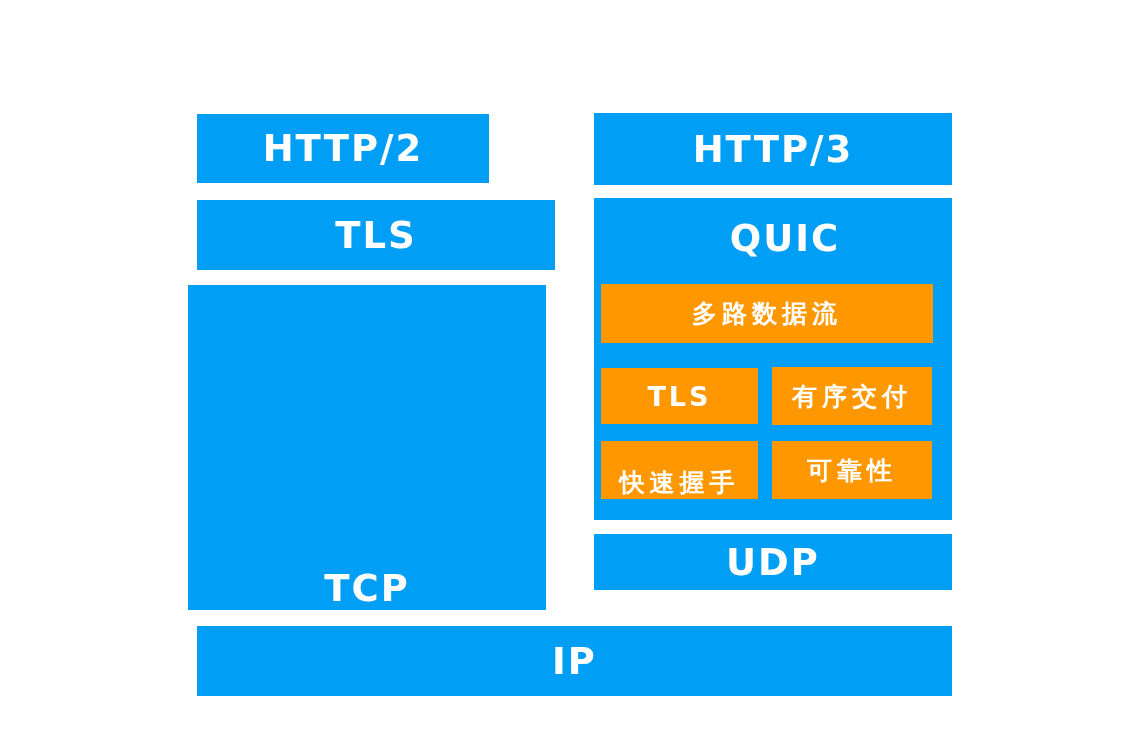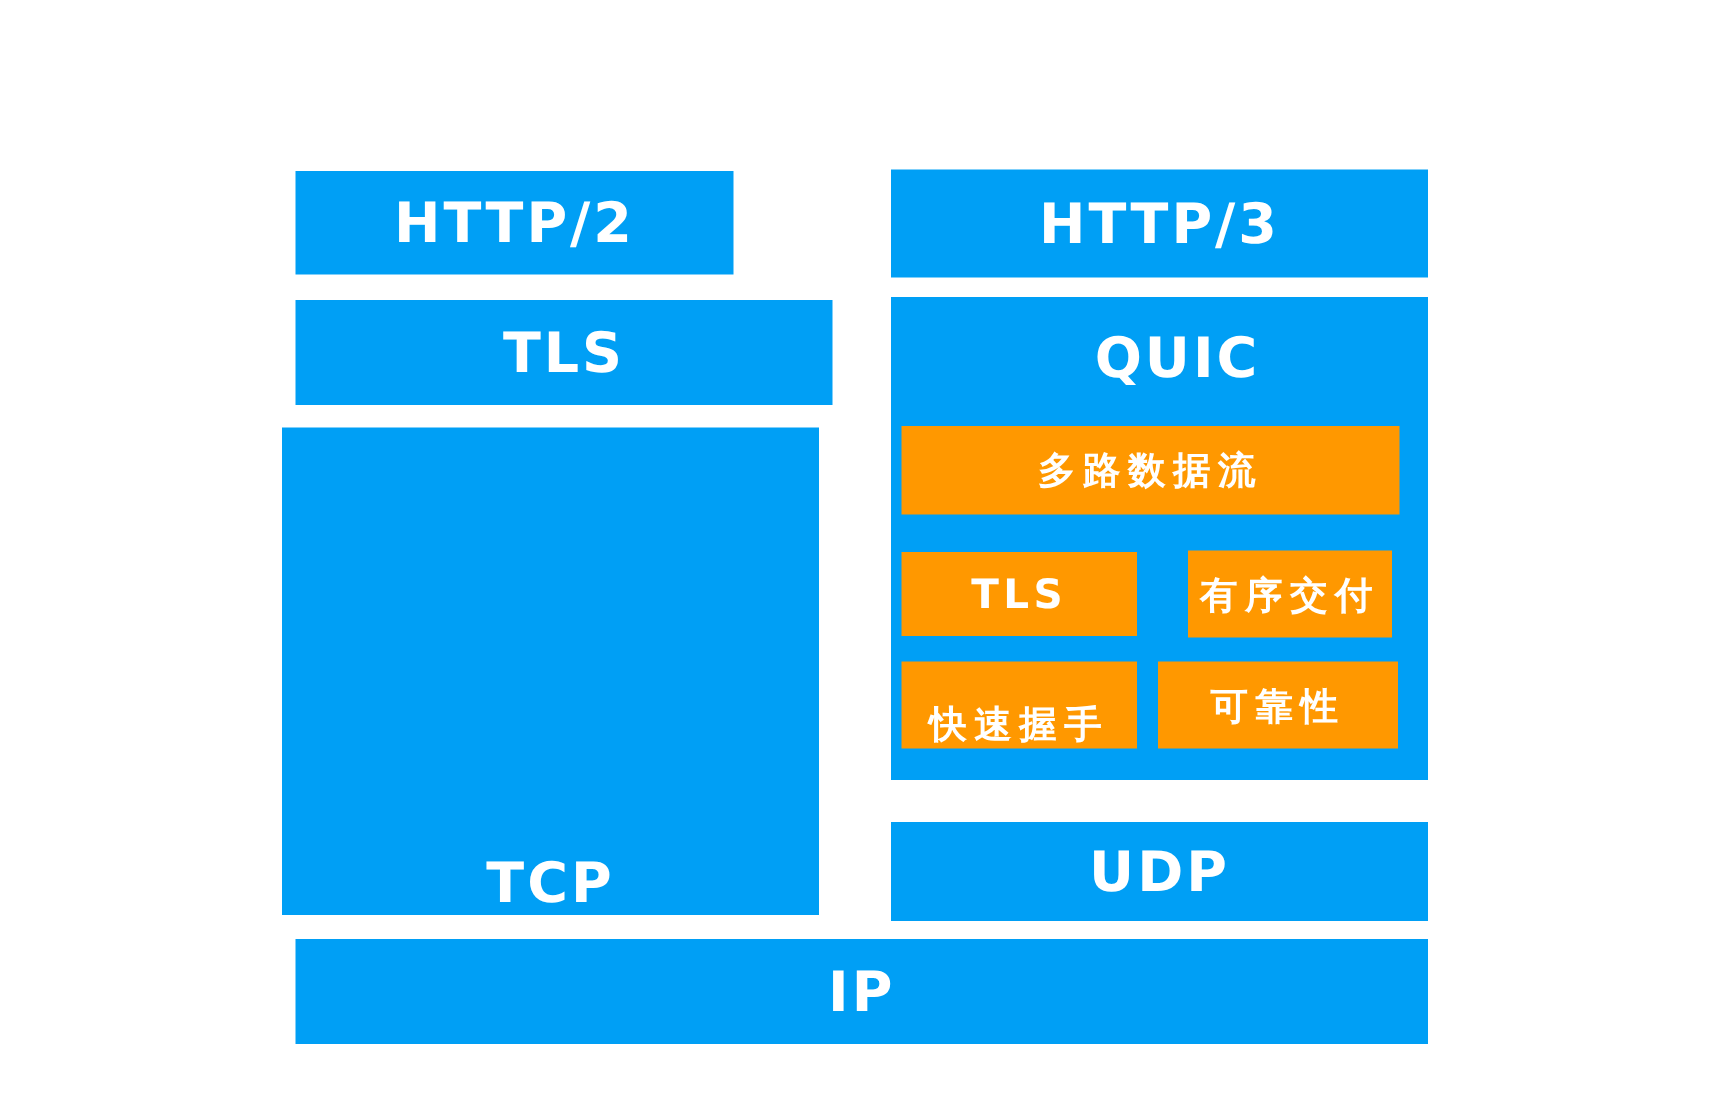--- a/index.html
+++ b/index.html
@@ -41,26 +41,26 @@
   #box-tcp   { left: 188px; top: 285px; width: 358px; height: 325px; align-items: flex-end; }
 
   
   #box-http3 { left: 594px; top: 113px; width: 358px; height: 72px; }
   #box-quic  { left: 594px; top: 198px; width: 358px; height: 322px;
                display: block; }
   #quic-title {
     position: absolute; left: 0; top: 0; width: 100%; height: 80px;
     display: flex; align-items: center; justify-content: center; margin-left: 12px;
   }
-  #box-udp   { left: 594px; top: 548px; width: 358px; height: 66px; text-align: center; }
+  #box-udp   { left: 594px; top: 534px; width: 358px; height: 56px; text-align: center; }
 
   
   #feat-multiplex { left: 7px;   top: 86px;  width: 332px; height: 59px; }
   #feat-tls       { left: 7px;   top: 170px; width: 157px; height: 56px; }
-  #feat-ordered   { left: 178px; top: 169px; width: 136px; height: 58px; margin-left: 20px; }
+  #feat-ordered   { left: 178px; top: 169px; width: 160px; height: 58px; }
   #feat-handshake { left: 7px;   top: 243px; width: 157px; height: 58px; align-items: flex-end; }
   #feat-reliable  { left: 178px; top: 243px; width: 160px; height: 58px; text-align: center; }
 
   
   #box-ip { left: 197px; top: 626px; width: 755px; height: 70px; }
 </style>
 </head>
 <body>
 
 <div class="canvas">

